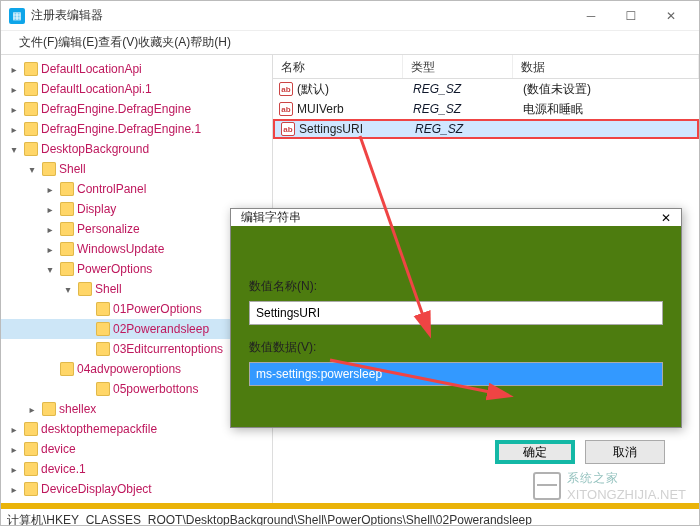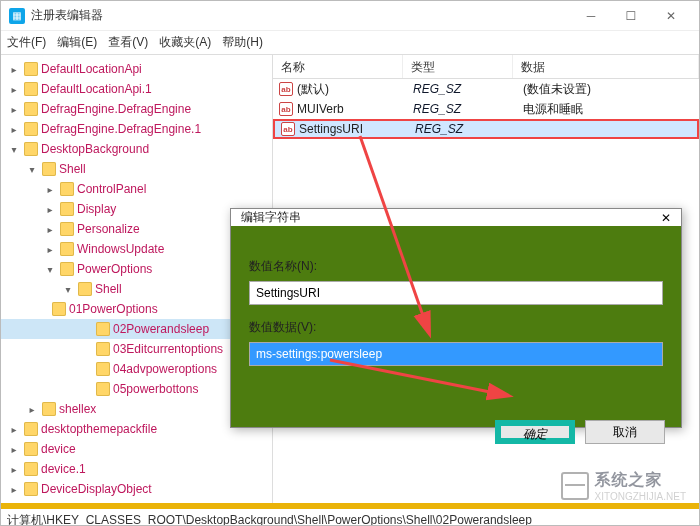--- a/index.html
+++ b/index.html
@@ -5,21 +5,21 @@
 * { margin: 0; padding: 0; box-sizing: border-box; font-family: "Microsoft YaHei", sans-serif; font-size: 12px; }
 body { width: 700px; height: 526px; background: #fff; position: relative; overflow: hidden; }
 
 .window { width: 700px; height: 526px; border: 1px solid #bbb; display: flex; flex-direction: column; }
 .titlebar { height: 30px; background: #fff; display: flex; align-items: center; padding: 0 8px; border-bottom: 1px solid #eee; }
 .titlebar .icon { width: 16px; height: 16px; background: #0ea5e9; border-radius: 2px; margin-right: 6px; display: flex; align-items: center; justify-content: center; color: #fff; font-size: 10px; }
 .titlebar .title { flex: 1; color: #333; }
 .winbtns { display: flex; }
 .winbtn { width: 40px; height: 28px; display: flex; align-items: center; justify-content: center; color: #666; }
 
-.menubar { height: 24px; display: flex; align-items: center; padding: 0 6px; border-bottom: 1px solid #ddd; gap: 11px; }
+.menubar { height: 24px; display: flex; align-items: center; padding: 0 18px; border-bottom: 1px solid #ddd; gap: 0; }
 .menubar span { color: #333; }
 
 .content { flex: 1; display: flex; min-height: 0; }
 .tree { width: 272px; border-right: 1px solid #ddd; overflow: hidden; padding: 4px 0; }
 .tree-row { display: flex; align-items: center; height: 20px; padding-left: 4px; white-space: nowrap; }
 .tree-row.selected { background: #cde6f7; }
 .tw { width: 14px; display: inline-flex; justify-content: center; color: #666; font-size: 10px; }
 .folder { width: 14px; height: 14px; background: #ffd668; border-radius: 2px; margin: 0 3px; flex-shrink: 0; box-shadow: inset 0 0 0 1px #e0b84a; }
 .tree-label { color: #be185d; }
 
@@ -35,34 +35,34 @@
 .list-row .icon-str { width: 14px; height: 14px; background: #fff; border: 1px solid #c44; border-radius: 2px; margin: 0 4px 0 6px; display: flex; align-items: center; justify-content: center; font-size: 8px; color: #c44; font-weight: bold; }
 .list-row .name { width: 116px; color: #222; }
 .list-row .type { width: 110px; color: #0f172a; font-style: italic; }
 .list-row .data { flex: 1; color: #222; }
 
 .statusbar { height: 22px; border-top: 6px solid #eab308; padding: 3px 6px; color: #333; white-space: nowrap; overflow: hidden; }
 
 .dialog { position: absolute; left: 230px; top: 208px; width: 452px; height: 220px; background: #4d7c0f; border: 1px solid #888; box-shadow: 2px 2px 10px rgba(0,0,0,0.3); display: flex; flex-direction: column; }
 .dialog-title { height: 28px; background: #fff; display: flex; align-items: center; padding: 0 10px; }
 .dialog-title span:first-child { flex: 1; color: #222; }
-.dialog-body { flex: 1; padding: 32px 18px; }
+.dialog-body { flex: 1; padding: 32px 18px; margin-top: 20px; }
 .dialog-body label { display: block; margin-bottom: 6px; color: #222; }
 .dialog-body input { width: 100%; height: 24px; border: 1px solid #aaa; padding: 0 6px; background: #fff; margin-bottom: 14px; }
 .dialog-body input.highlighted { background: #3399ff; color: #fff; }
 .dialog-buttons { display: flex; justify-content: flex-end; gap: 10px; padding: 8px 16px 14px; }
 .dialog-buttons button { width: 80px; height: 24px; border: 1px solid #aaa; background: #e8e8e8; }
-.dialog-buttons button.primary { border: 6px solid #14b8a6; font-style: italic; }
+.dialog-buttons button.primary { border: 4px solid #14b8a6; }
 
 .arrow { position: absolute; pointer-events: none; }
 .watermark { position: absolute; right: 14px; bottom: 24px; display: flex; align-items: center; gap: 6px; opacity: 0.45; }
 .watermark .logo { width: 28px; height: 28px; border: 2px solid #555; border-radius: 3px; position: relative; }
 .watermark .logo::before { content: ""; position: absolute; left: 2px; right: 2px; top: 10px; border-top: 2px solid #555; }
-.watermark .txt { color: #0f172a; font-size: 16px; font-weight: bold; letter-spacing: 1px; }
-.watermark .sub { color: #999; font-size: 10px; }
+.watermark .txt { color: #0f766e; font-size: 12px; font-weight: normal; letter-spacing: 1px; }
+.watermark .sub { color: #999; font-size: 13px; }
 </style>
 </head>
 <body>
 
 <div class="window">
   <div class="titlebar">
     <span class="icon">▦</span>
     <span class="title">注册表编辑器</span>
     <div class="winbtns">
       <div class="winbtn">─</div>
@@ -132,36 +132,36 @@
         <div class="tree-row" style="padding-left: 42px;">
           <span class="tw">▾</span>
           <span class="folder"></span>
           <span class="tree-label">PowerOptions</span>
         </div>
         <div class="tree-row" style="padding-left: 60px;">
           <span class="tw">▾</span>
           <span class="folder"></span>
           <span class="tree-label">Shell</span>
         </div>
-        <div class="tree-row" style="padding-left: 34px;">
+        <div class="tree-row" style="padding-left: 78px;">
           <span class="tw"></span>
           <span class="folder"></span>
           <span class="tree-label">01PowerOptions</span>
         </div>
         <div class="tree-row selected" style="padding-left: 78px;">
           <span class="tw"></span>
           <span class="folder"></span>
           <span class="tree-label">02Powerandsleep</span>
         </div>
         <div class="tree-row" style="padding-left: 78px;">
           <span class="tw"></span>
           <span class="folder"></span>
           <span class="tree-label">03Editcurrentoptions</span>
         </div>
-        <div class="tree-row" style="padding-left: 78px;">
+        <div class="tree-row" style="padding-left: 42px;">
           <span class="tw"></span>
           <span class="folder"></span>
           <span class="tree-label">04advpoweroptions</span>
         </div>
         <div class="tree-row" style="padding-left: 78px;">
           <span class="tw"></span>
           <span class="folder"></span>
           <span class="tree-label">05powerbottons</span>
         </div>
         <div class="tree-row" style="padding-left: 24px;">

